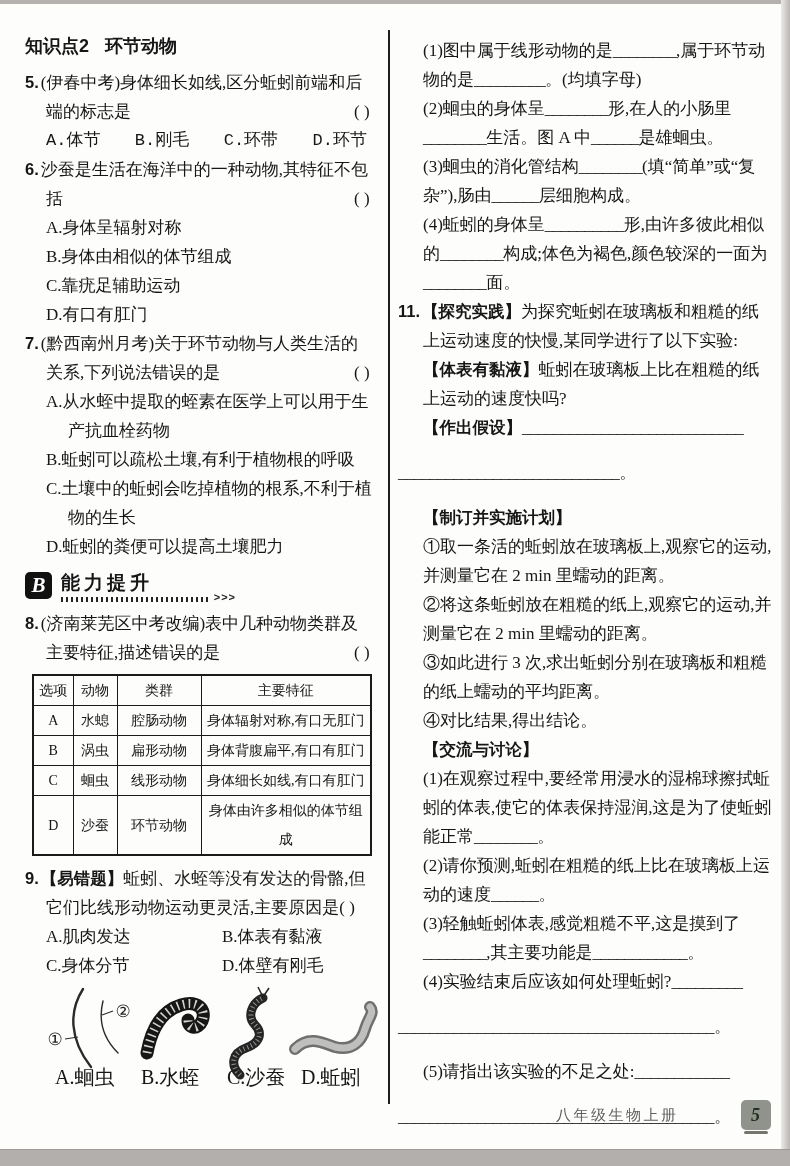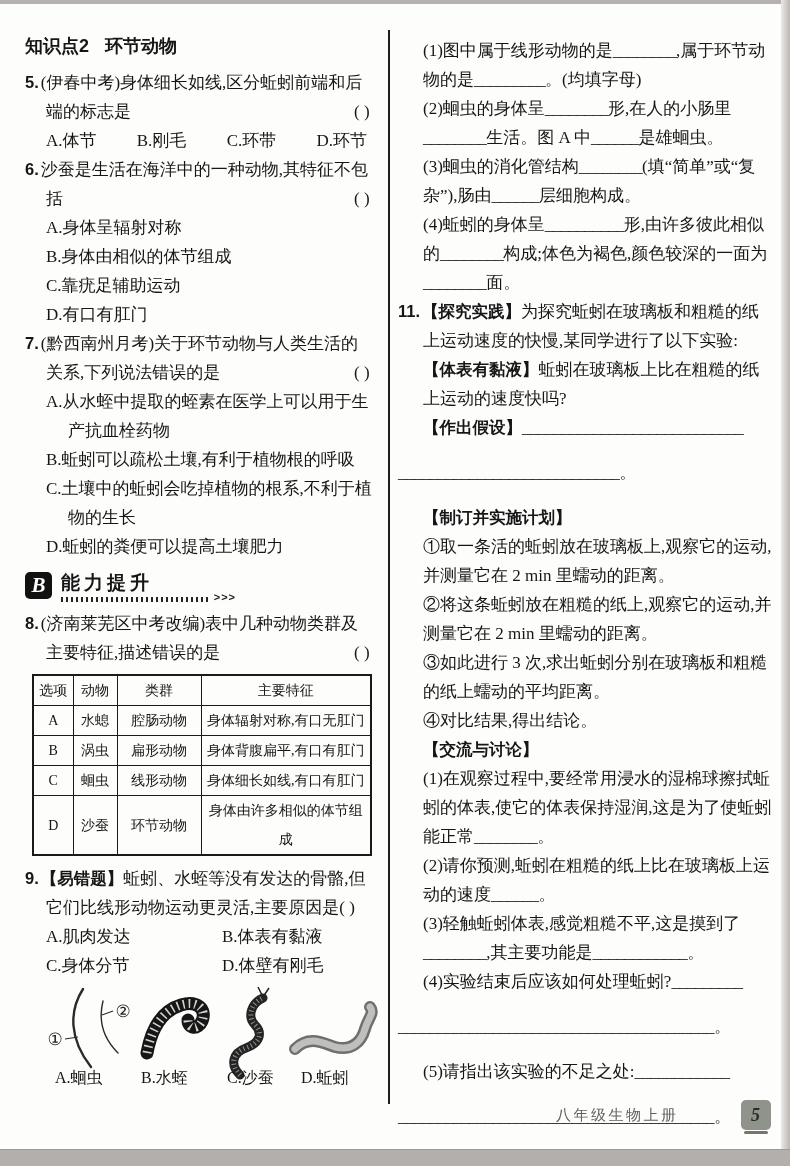--- a/index.html
+++ b/index.html
@@ -22,21 +22,21 @@
   .col-right { left:398px; top:36px; width:374px; padding-left:25px; }
 
   .kp { margin:0 0 7px 0; text-indent:-21px; font-family:"Liberation Sans","DejaVu Sans",sans-serif;
         font-weight:700; font-size:18px; }
   .kp-title { margin-left:16px; }
 
   .stem { text-indent:-21px; }
   .qnum { font-family:"Liberation Sans","DejaVu Sans",sans-serif; font-weight:700;
           font-size:16.5px; padding-right:2px; }
   .bracket { float:right; }
-  .opt-row { display:flex; justify-content:space-between; padding-right:8px; }
+  .opt-row { display:flex; justify-content:space-between; padding-right:8px;font-family:Liberation Mono, monospace; }
   .opt { text-indent:-22px; padding-left:22px; }
   .opt-grid { display:grid; grid-template-columns:176px 1fr; }
 
   .section-b { margin:11px 0 7px -21px; display:flex; align-items:flex-start; gap:9px; }
   .b-badge { width:27px; height:27px; background:#111111; color:#ffffff; border-radius:5px;
     font-family:"Liberation Serif","DejaVu Serif",serif; font-style:italic; font-weight:700;
     font-size:21px; line-height:27px; display:flex; align-items:center; justify-content:center; }
   .b-title { font-family:"Liberation Sans","DejaVu Sans",sans-serif; font-weight:700;
     font-size:19px; letter-spacing:4px; line-height:22px; display:block; }
   .b-line { margin-top:3px; width:148px; height:5px; position:relative;
@@ -45,21 +45,21 @@
     font:700 11px "Liberation Sans","DejaVu Sans",sans-serif; letter-spacing:1px; }
 
   table.qtable { border-collapse:collapse; margin:7px 0 8px -14px; font-size:14px;
     border:2px solid #1a1a1a; }
   .qtable th,.qtable td { border:1px solid #1a1a1a; text-align:center; padding:0 3px;
     font-weight:400; }
   .qtable th { height:27px; }
   .qtable td { height:29px; }
 
   .figure { position:relative; width:356px; height:106px; margin:5px 0 0 -21px; }
-  .fig-cap { position:absolute; top:78px; font-size:16px; }
+  .fig-cap { position:absolute; top:78px; font-size:20px; }
   .cap-a { left:30px; } .cap-b { left:116px; } .cap-c { left:202px; } .cap-d { left:276px; }
 
   .para { }
   .hang { text-indent:-25px; }
   .outdent { margin-left:-25px; }
   .gap-top { margin-top:16px; }
   .tag { font-family:"Liberation Sans","DejaVu Sans",sans-serif; font-weight:700; font-size:16.5px; }
   .blank { letter-spacing:-0.6px; }
 
   .footer { position:absolute; top:1100px; left:556px; display:flex; align-items:flex-start; gap:62px; }

